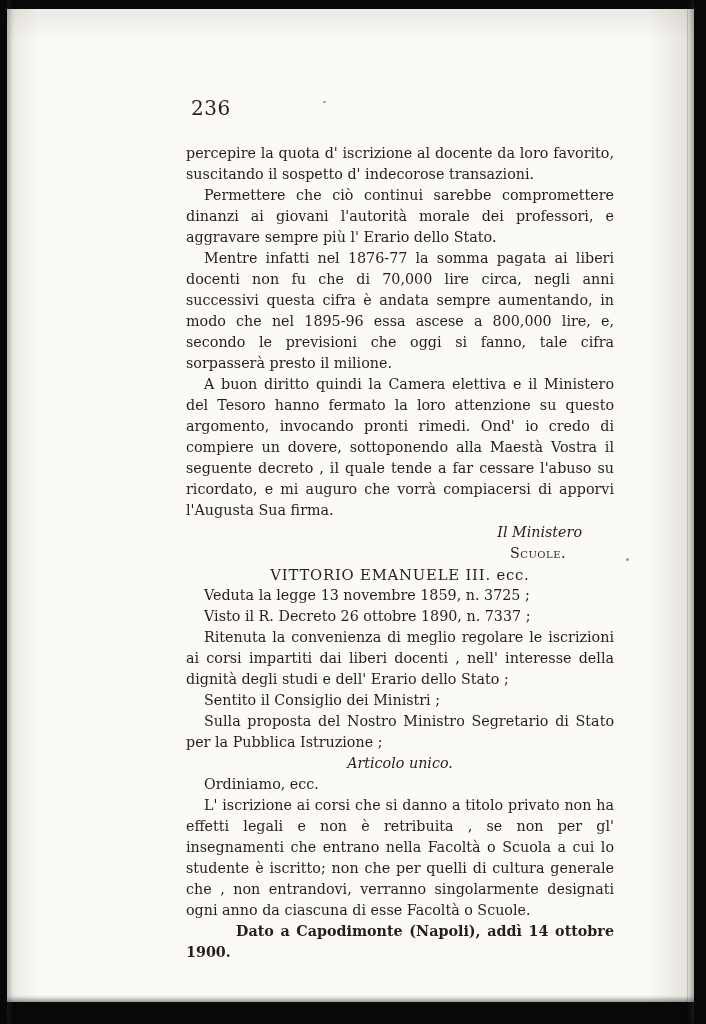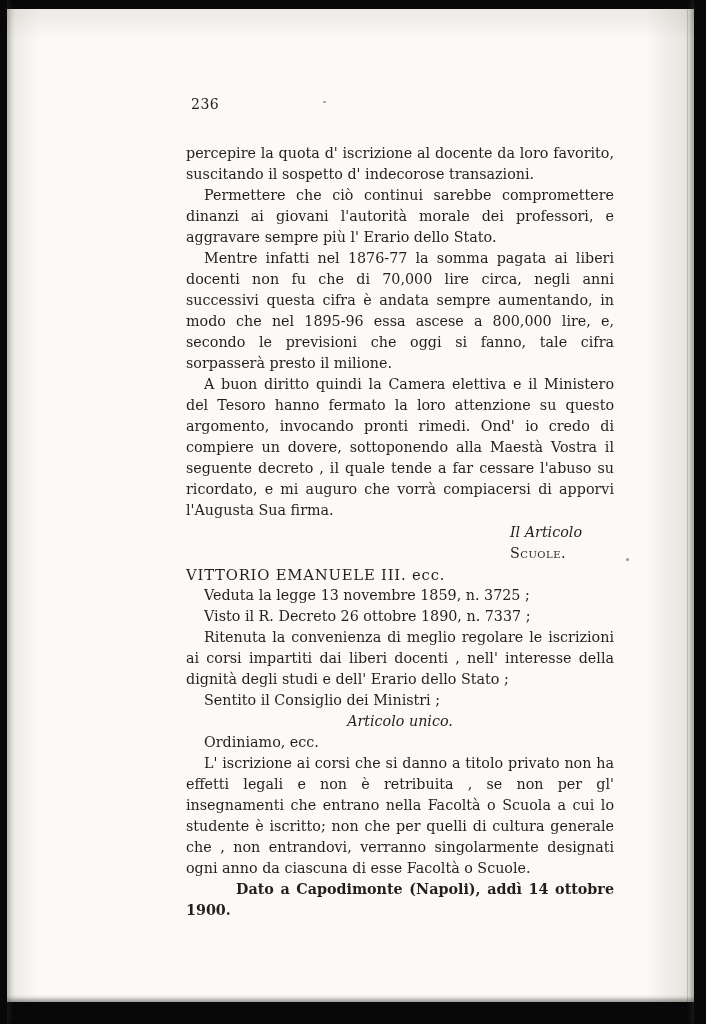--- a/index.html
+++ b/index.html
@@ -32,21 +32,21 @@
   .paper-shade {
     position: absolute; inset: 0; z-index: 1; pointer-events: none;
     background:
       linear-gradient(to right, rgba(120,110,95,.10) 0 14px, rgba(0,0,0,0) 40px),
       linear-gradient(to left, rgba(120,110,95,.16) 0 20px, rgba(0,0,0,0) 60px),
       linear-gradient(to bottom, rgba(120,110,95,.10) 0 14px, rgba(0,0,0,0) 40px);
   }
   .page-number {
     position: absolute;
     left: 191px; top: 96px;
-    font-size: 14px;
+    font-size: 20px;
     letter-spacing: .5px;
     z-index: 2;
   }
   .text-column {
     position: absolute;
     left: 186px; top: 143px;
     width: 428px;
     font-size: 14.3px;
     line-height: 21px;
     text-align: justify;
@@ -60,21 +60,21 @@
     padding-right: 32px;
     font-style: italic;
   }
   .signature-name {
     text-align: right;
     padding-right: 48px;
     font-variant: small-caps;
     letter-spacing: .5px;
   }
   .decree-heading {
-    text-align: left;
+    text-align: center;
     margin: 31px 0 29px;
     text-indent: 0 !important;
     letter-spacing: .8px;
     font-size: 14.8px;
   }
   .article-heading {
     text-align: center;
     text-indent: 0 !important;
     font-style: italic;
     margin: 23px 0 24px;
@@ -104,30 +104,31 @@
   <div class="page-number">236</div>
 
   <div class="text-column">
 
     <p class="continuation">percepire la quota d' iscrizione al docente da loro favorito, suscitando il sospetto d' indecorose transazioni.</p>
     <p>Permettere che ciò continui sarebbe compromettere dinanzi ai giovani l'autorità morale dei professori, e aggravare sempre più l' Erario dello Stato.</p>
     <p>Mentre infatti nel 1876-77 la somma pagata ai liberi docenti non fu che di 70,000 lire circa, negli anni successivi questa cifra è andata sempre aumentando, in modo che nel 1895-96 essa ascese a 800,000 lire, e, secondo le previsioni che oggi si fanno, tale cifra sorpasserà presto il milione.</p>
     <p>A buon diritto quindi la Camera elettiva e il Ministero del Tesoro hanno fermato la loro attenzione su questo argomento, invocando pronti rimedi. Ond' io credo di compiere un dovere, sottoponendo alla Maestà Vostra il seguente decreto , il quale tende a far cessare l'abuso su ricordato, e mi auguro che vorrà compiacersi di apporvi l'Augusta Sua firma.</p>
 
     <div class="signature-block">
-      <div class="signature-role">Il Articolo</div>
+      <div class="signature-role">Il Ministero</div>
       <div class="signature-name">Scuole.</div>
     </div>
 
     <p class="decree-heading">VITTORIO EMANUELE III. ecc.</p>
 
     <p>Veduta la legge 13 novembre 1859, n. 3725 ;</p>
     <p>Visto il R. Decreto 26 ottobre 1890, n. 7337 ;</p>
     <p>Ritenuta la convenienza di meglio regolare le iscrizioni ai corsi impartiti dai liberi docenti , nell' interesse della dignità degli studi e dell' Erario dello Stato ;</p>
     <p>Sentito il Consiglio dei Ministri ;</p>
+    <p>Sulla proposta del Nostro Ministro Segretario di Stato per la Pubblica Istruzione ;</p>
 
     <p class="article-heading">Articolo unico.</p>
 
     <p>Ordiniamo, ecc.</p>
     <p>L' iscrizione ai corsi che si danno a titolo privato non ha effetti legali e non è retribuita , se non per gl' insegnamenti che entrano nella Facoltà o Scuola a cui lo studente è iscritto; non che per quelli di cultura generale che , non entrandovi, verranno singolarmente designati ogni anno da ciascuna di esse Facoltà o Scuole.</p>
     <p class="dateline">Dato a Capodimonte (Napoli), addì 14 ottobre 1900.</p>
 
   </div>
 </div>
 

